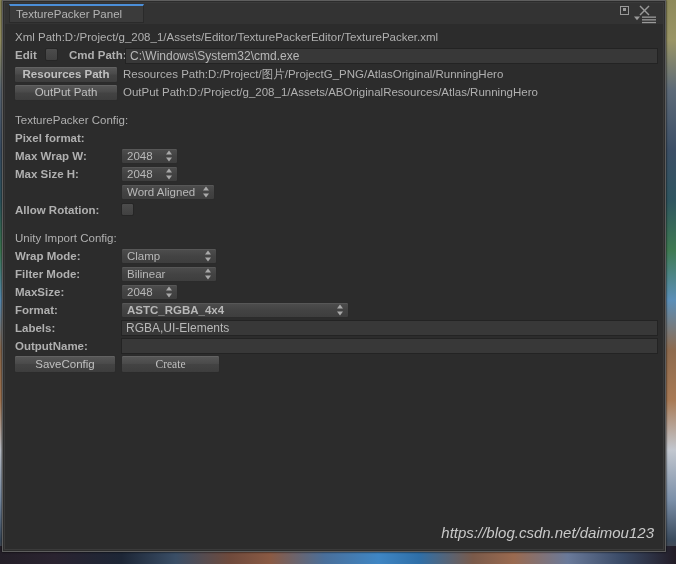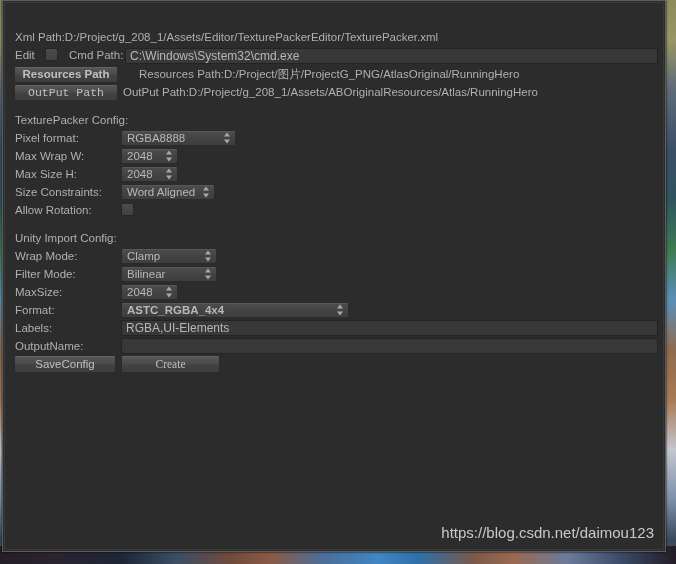--- a/index.html
+++ b/index.html
@@ -74,21 +74,21 @@
   
   #content{
     position:absolute;left:0;top:21px;right:0;bottom:0;
     background:#2c2c2c;
     color:#b0b0b0;
     font-size:11.5px;
   }
   .lbl{
     position:absolute;left:10px;top:0;
     color:#b0b0b0;font-size:11.5px;line-height:18px;
-    white-space:nowrap;cursor:default;
+    white-space:nowrap;cursor:default;font-weight:bold;
   }
   .pathtext{
     position:absolute;top:0;color:#b0b0b0;font-size:11.5px;line-height:18px;
     white-space:nowrap;cursor:default;
   }
   .section-title{
     position:absolute;left:10px;color:#b0b0b0;font-size:11.5px;line-height:18px;
     white-space:nowrap;cursor:default;
   }
 
@@ -156,69 +156,87 @@
     border-radius:2px;
     box-sizing:border-box;
     cursor:pointer;
   }
 
   
   #watermark{
     position:absolute;right:9px;bottom:8px;
     color:#c9c9c9;font-size:15px;
     font-family:"Liberation Sans","DejaVu Sans",sans-serif;
-    white-space:nowrap;cursor:default;
+    white-space:nowrap;cursor:default;font-style:italic;
   }
 </style>
 </head>
 <body>
 
 <div id="desktop"></div>
 <div id="desktop-bottom"></div>
 
 <div id="window">
  <div id="window-inner">
 
+  <div id="tabbar">
+    <div id="tab">TexturePacker Panel</div>
+
+    <div id="winbtns">
+      <div class="wb" id="btn-maximize">
+            <i></i>
+          </div>
+      <div class="wb" id="btn-close">
+        <svg width="11" height="11" viewBox="0 0 11 11">
+          <line x1="1" y1="1" x2="10" y2="10" stroke="#9a9a9a" stroke-width="1.4"></line>
+          <line x1="10" y1="1" x2="1" y2="10" stroke="#9a9a9a" stroke-width="1.4"></line>
+        </svg>
+      </div>
+      <div class="wb" id="btn-menu">
+        <svg width="24" height="8" viewBox="0 0 24 8">
+          <rect x="9" y="0.5" width="14" height="1.3" fill="#9a9a9a"></rect>
+          <rect x="9" y="3.2" width="14" height="1.3" fill="#9a9a9a"></rect>
+          <rect x="9" y="5.9" width="14" height="1.3" fill="#9a9a9a"></rect>
+          <path d="M1 0.5 L7 0.5 L4 4.2 Z" fill="#9a9a9a"></path>
+        </svg>
+      </div>
+    </div>
+  </div>
 
   <div id="content">
 
     <div class="pathtext" style="left:10px;top:4px;">Xml Path:D:/Project/g_208_1/Assets/Editor/TexturePackerEditor/TexturePacker.xml</div>
 
     <div class="lbl" style="left:10px;top:22px;">Edit</div>
     <div class="utoggle" style="left:40px;top:24px;"></div>
     <div class="lbl" style="left:64px;top:22px;">Cmd Path:</div>
     <div class="ufield" style="left:120px;top:24px;width:533px;height:16px;line-height:14px;">C:\Windows\System32\cmd.exe</div>
 
     <div class="ubtn" style="left:9px;top:42px;width:104px;height:17px;line-height:15px;font-weight:bold;">Resources Path</div>
-    <div class="pathtext" style="left:118px;top:41px;margin-left:16px;">Resources Path:D:/Project/图片/ProjectG_PNG/AtlasOriginal/RunningHero</div>
-
-    <div class="ubtn" style="left:9px;top:60px;width:104px;height:17px;line-height:15px;font-family:Liberation Mono, monospace;">OutPut Path</div>
+    <div class="pathtext" style="left:118px;top:41px;">Resources Path:D:/Project/图片/ProjectG_PNG/AtlasOriginal/RunningHero</div>
+
+    <div class="ubtn" style="left:9px;top:60px;width:104px;height:17px;line-height:15px;">OutPut Path</div>
     <div class="pathtext" style="left:118px;top:59px;">OutPut Path:D:/Project/g_208_1/Assets/ABOriginalResources/Atlas/RunningHero</div>
 
     <div class="section-title" style="top:87px;">TexturePacker Config:</div>
 
     <div class="lbl" style="top:105px;">Pixel format:</div>
-    <div class="upopup" style="left:116px;top:106px;width:115px;height:16px;line-height:14px;">
-      <span>RGBA8888</span>
-      <span class="arrow"></span>
-    </div>
 
     <div class="lbl" style="top:123px;">Max Wrap W:</div>
     <div class="upopup" style="left:116px;top:124px;width:57px;height:16px;line-height:14px;">
       <span>2048</span>
       <span class="arrow"></span>
     </div>
 
     <div class="lbl" style="top:141px;">Max Size H:</div>
     <div class="upopup" style="left:116px;top:142px;width:57px;height:16px;line-height:14px;">
       <span>2048</span>
       <span class="arrow"></span>
     </div>
 
-    <div class="lbl" style="top:159px;">Size Constraints:</div>
     <div class="upopup" style="left:116px;top:160px;width:94px;height:16px;line-height:14px;">
       <span>Word Aligned</span>
       <span class="arrow"></span>
     </div>
 
     <div class="lbl" style="top:177px;">Allow Rotation:</div>
     <div class="utoggle" style="left:116px;top:179px;"></div>
 
     <div class="section-title" style="top:205px;">Unity Import Config:</div>
 

